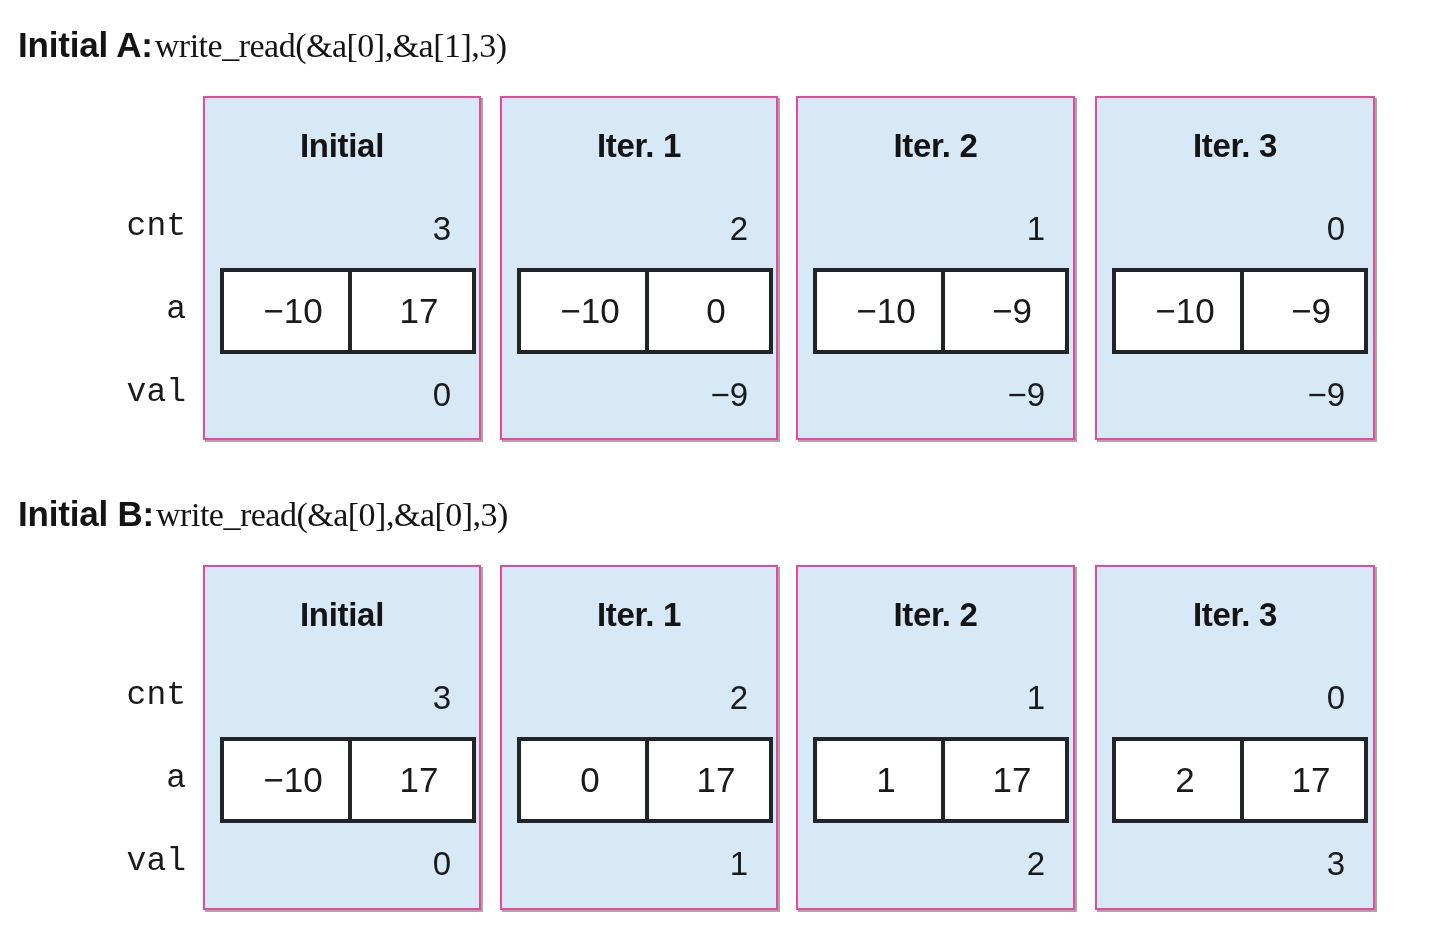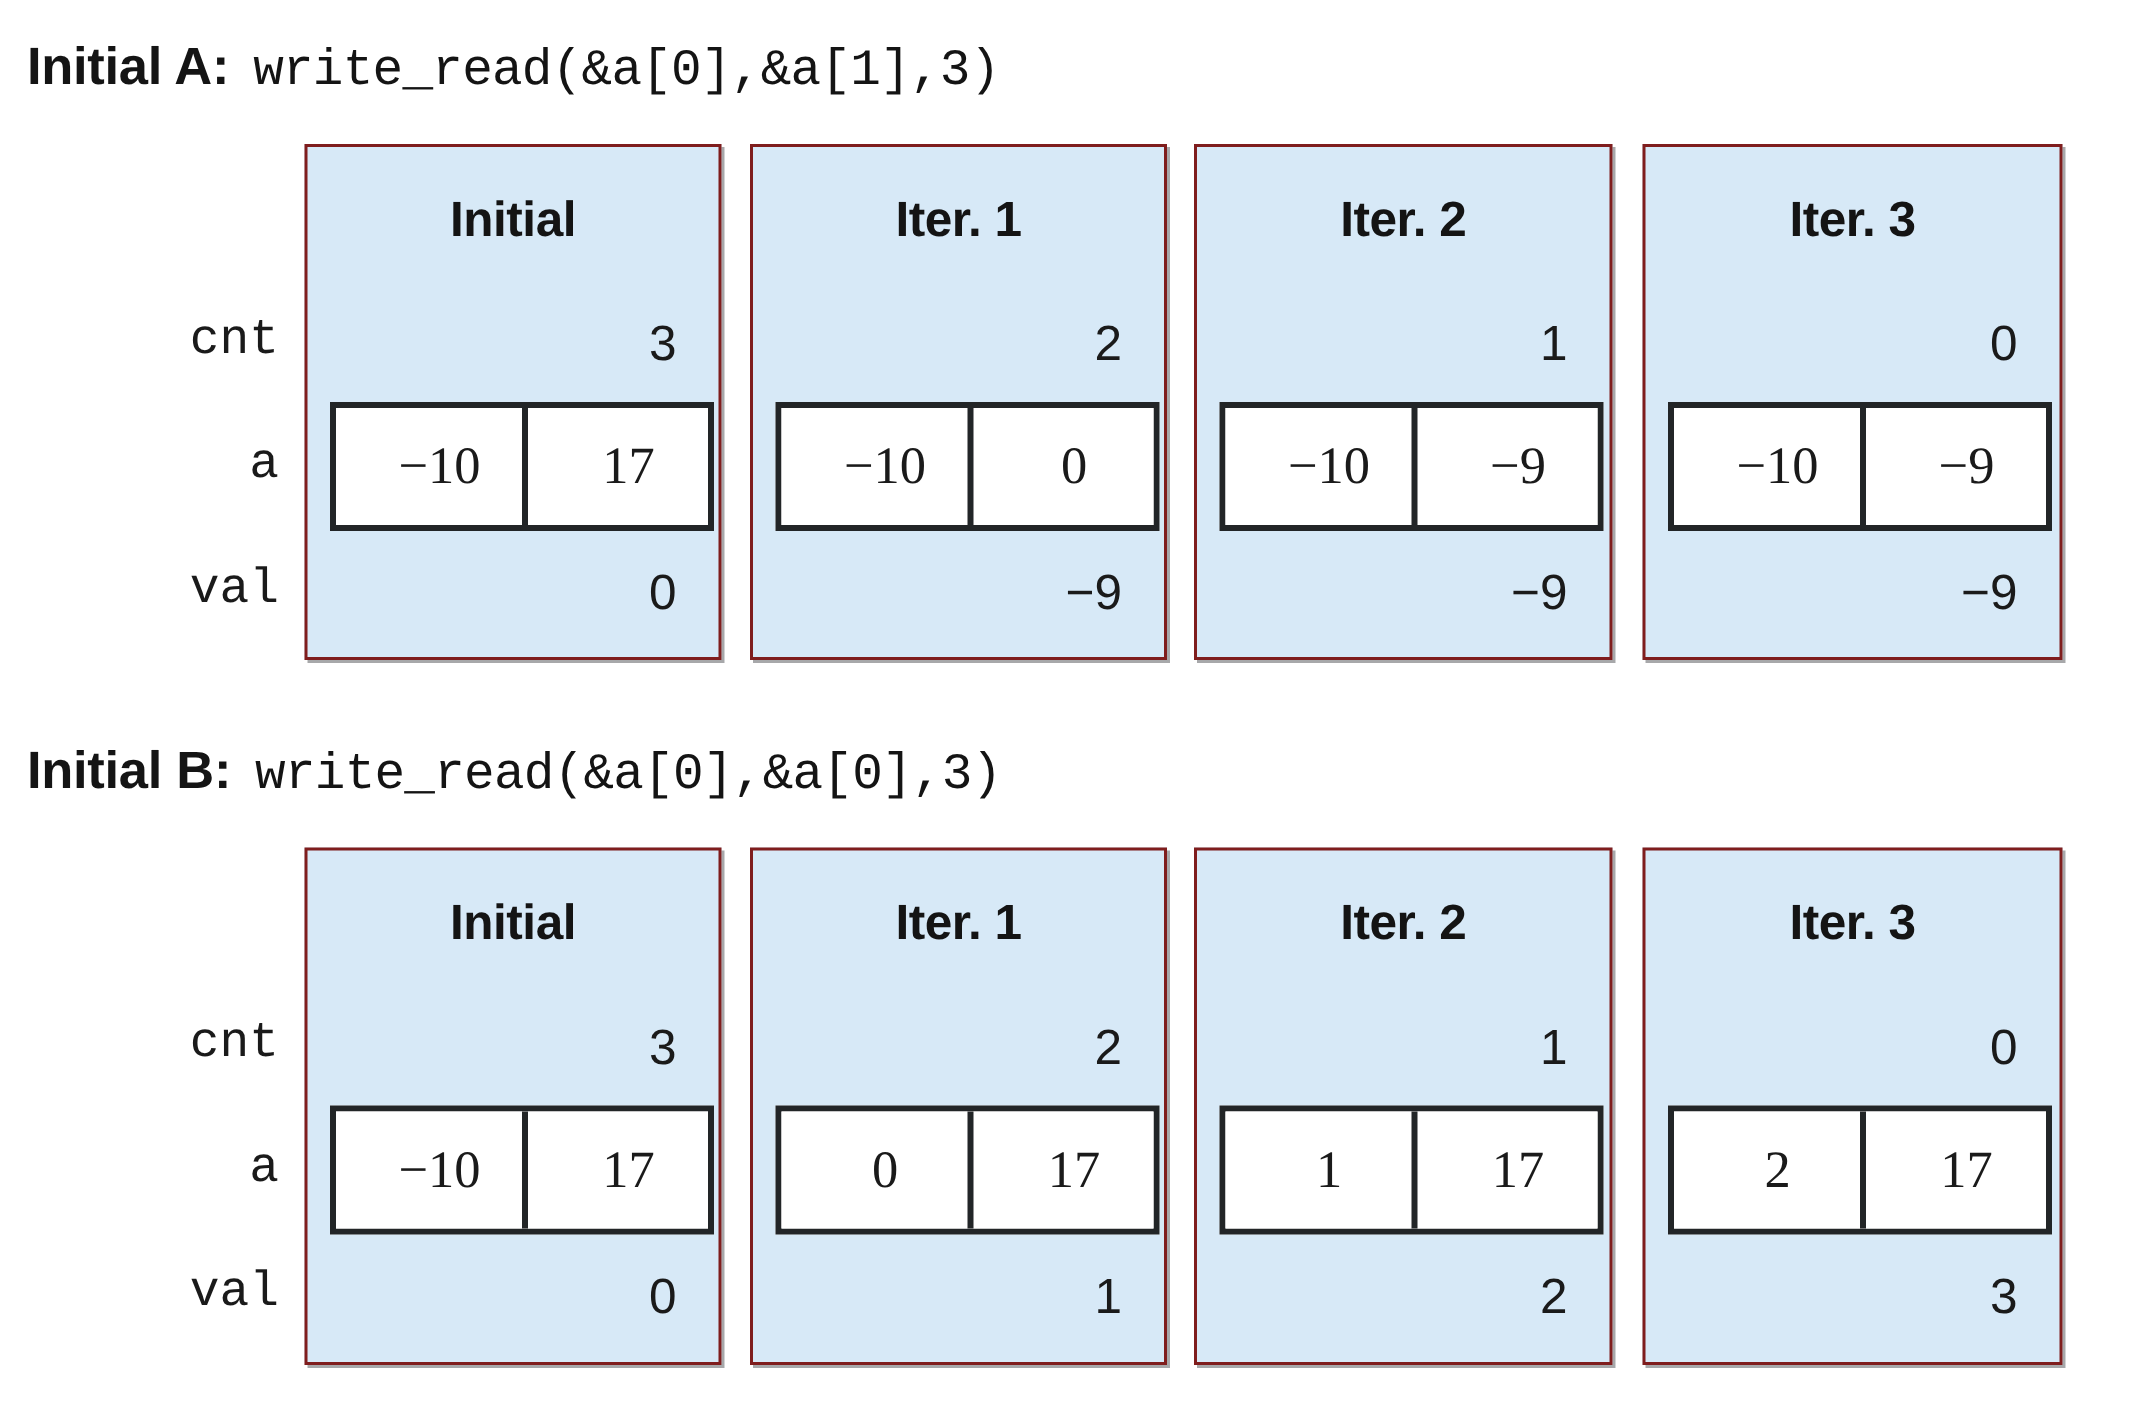--- a/index.html
+++ b/index.html
@@ -24,24 +24,24 @@
     line-height: 1;
   }
   .example-heading .ex-label {
     font-family: "Liberation Sans", sans-serif;
     font-weight: bold;
     font-size: 35px;
     color: #141414;
     letter-spacing: -0.2px;
   }
   .example-heading .ex-call {
-    font-family: Liberation Mono, monospace;
+    font-family: Liberation Serif, serif;
     font-size: 34px;
     color: #141414;
-    margin-left: 16px;
+    margin-left: 2px;
     letter-spacing: -0.5px;
   }
 
   
   .label-col {
     position: absolute;
     left: 40px;
     width: 146px;
     text-align: center;
     font-family: "Liberation Mono", monospace;
@@ -52,21 +52,21 @@
     position: absolute;
     right: 0;
     white-space: nowrap;
     line-height: 1;
   }
 
   
   .panel {
     position: absolute;
     background: #d7e9f7;
-    border: 2px solid #7f1d1d;
+    border: 2px solid #ec4899;
     box-sizing: border-box;
     box-shadow: 2px 2px 0 rgba(60,63,66,0.45);
   }
   .panel-title {
     position: absolute;
     left: 0;
     right: 0;
     text-align: center;
     font-family: "Liberation Sans", sans-serif;
     font-weight: bold;
@@ -91,21 +91,21 @@
     display: flex;
     box-sizing: border-box;
     border: 4px solid #222527;
     background: #ffffff;
   }
   .array-cell {
     flex: 1 1 50%;
     display: flex;
     align-items: center;
     justify-content: center;
-    font-family: Liberation Serif, serif;
+    font-family: Liberation Sans, sans-serif;
     font-size: 35px;
     color: #1a1a1a;
     background: #ffffff;
     box-sizing: border-box;
     padding-left: 14px;
   }
   .array-cell + .array-cell {
     border-left: 4px solid #222527;
   }
 </style>

